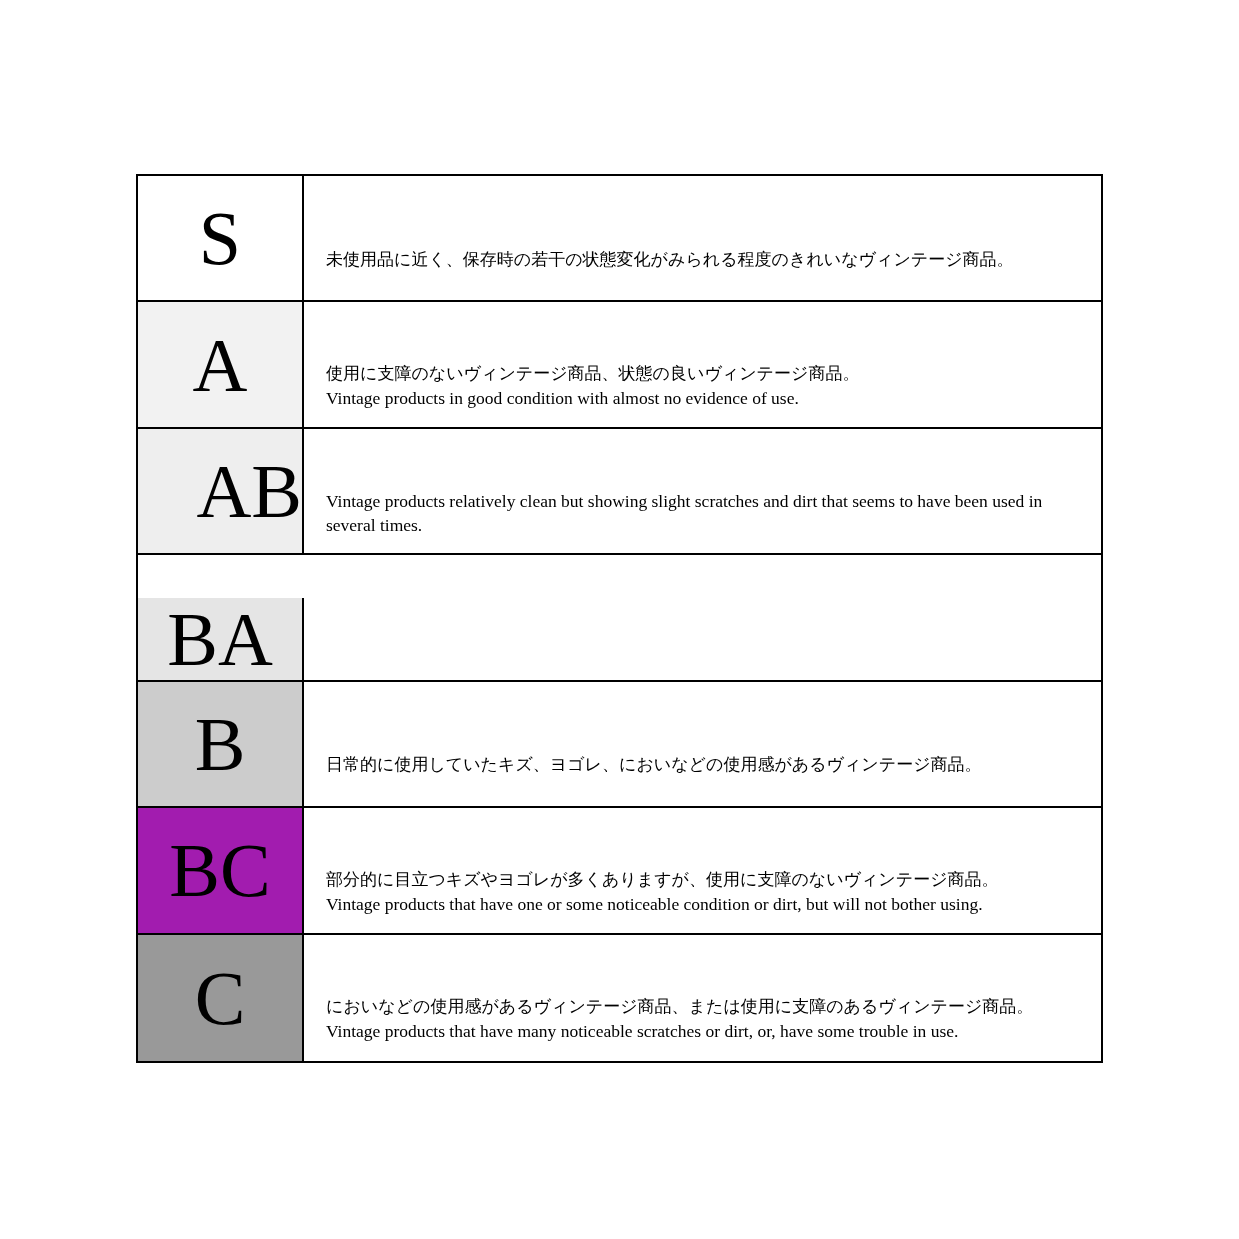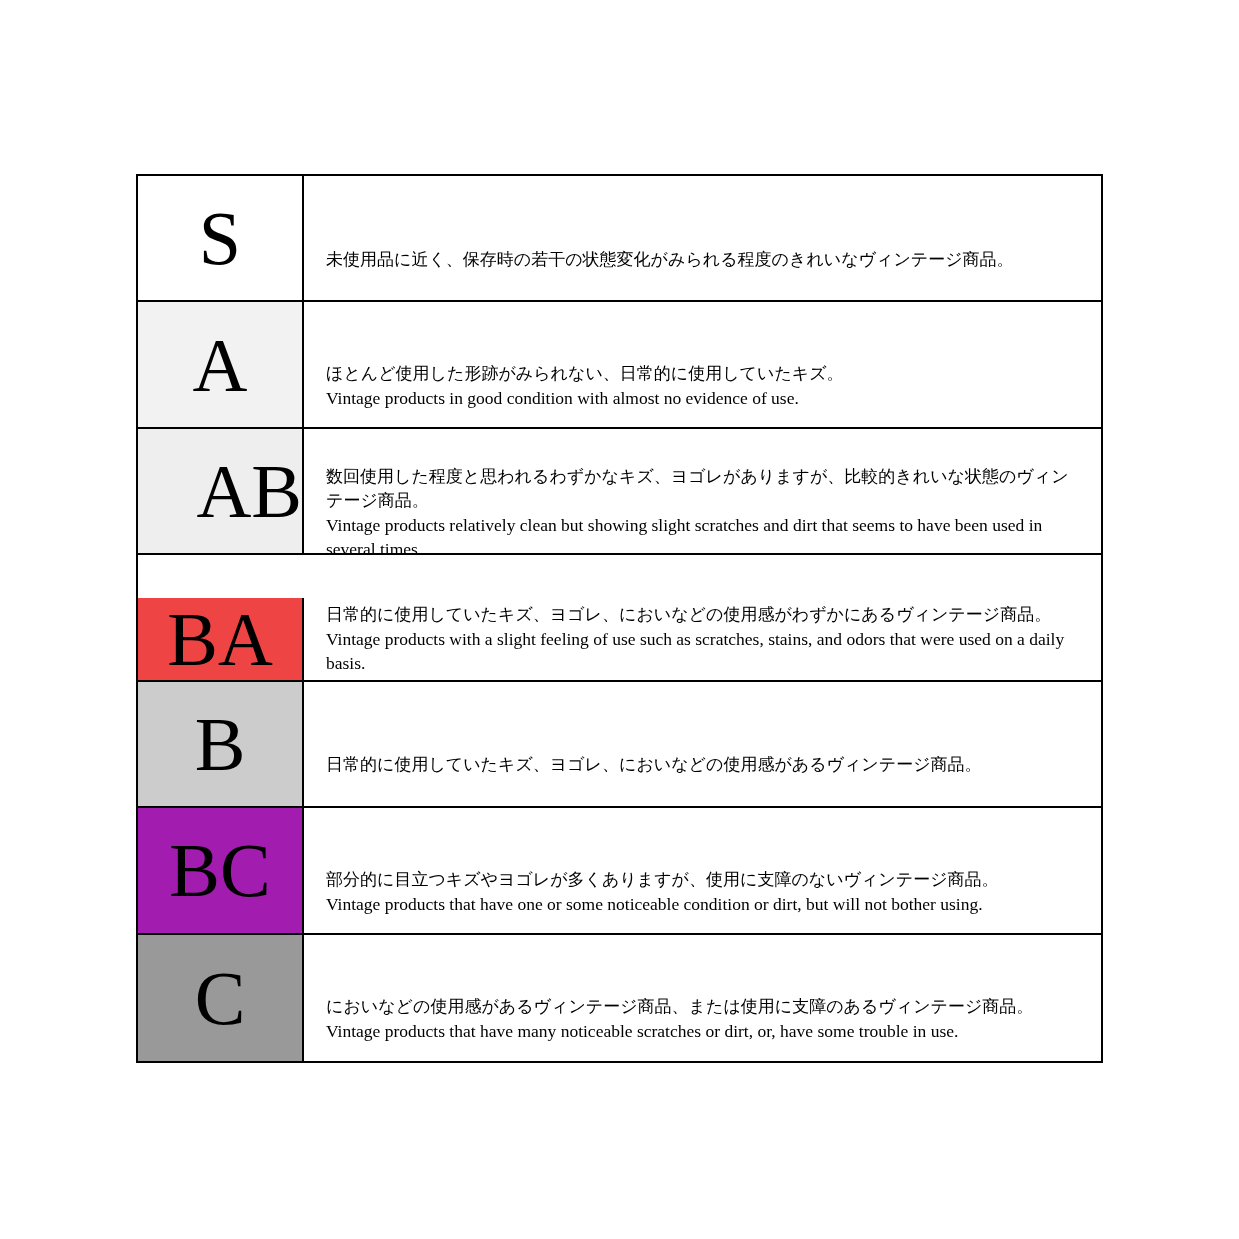--- a/index.html
+++ b/index.html
@@ -90,47 +90,40 @@
         </div>
       </div>
     </div>
 
     <div class="row">
       <div class="grade-cell" style="background-color: rgb(242, 242, 242);">
         <span class="grade-letter">A</span>
       </div>
       <div class="desc-cell">
         <div class="desc-text">
-          <span class="jp">ほとんど使用した形跡がみられない、日常的に使用していたキズ。</span>
+          <span class="jp">使用に支障のないヴィンテージ商品、状態の良いヴィンテージ商品。</span>
           <span class="en">Vintage products in good condition with almost no evidence of use.</span>
         </div>
       </div>
     </div>
 
     <div class="row">
       <div class="grade-cell" style="background-color: rgb(238, 238, 238); justify-content: flex-end;">
         <span class="grade-letter">AB</span>
       </div>
       <div class="desc-cell">
         <div class="desc-text">
-          <span class="jp">数回使用した程度と思われるわずかなキズ、ヨゴレがありますが、比較的きれいな状態のヴィンテージ商品。</span>
           <span class="en">Vintage products relatively clean but showing slight scratches and dirt that seems to have been used in several times.</span>
         </div>
       </div>
     </div>
 
     <div class="row">
-      <div class="grade-cell" style="background-color: #ef4444; margin-top: 43px;">
+      <div class="grade-cell" style="background-color: #e5e5e5; margin-top: 43px;">
         <span class="grade-letter">BA</span>
-      </div>
-      <div class="desc-cell">
-        <div class="desc-text">
-          <span class="jp">日常的に使用していたキズ、ヨゴレ、においなどの使用感がわずかにあるヴィンテージ商品。</span>
-          <span class="en">Vintage products with a slight feeling of use such as scratches, stains, and odors that were used on a daily basis.</span>
-        </div>
       </div>
     </div>
 
     <div class="row">
       <div class="grade-cell" style="background-color: rgb(204, 204, 204);">
         <span class="grade-letter">B</span>
       </div>
       <div class="desc-cell">
         <div class="desc-text">
           <span class="jp">日常的に使用していたキズ、ヨゴレ、においなどの使用感があるヴィンテージ商品。</span>

